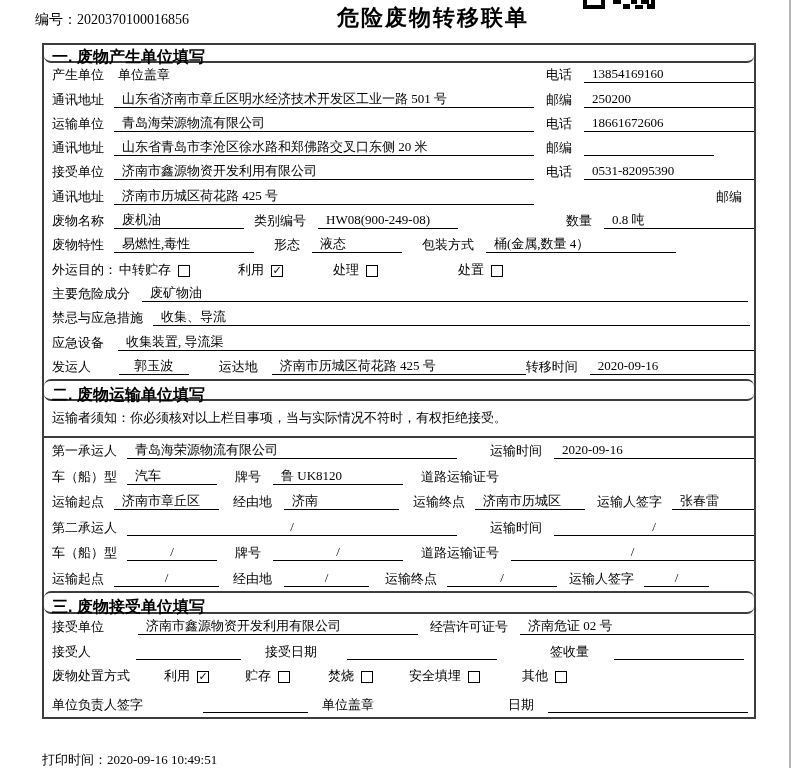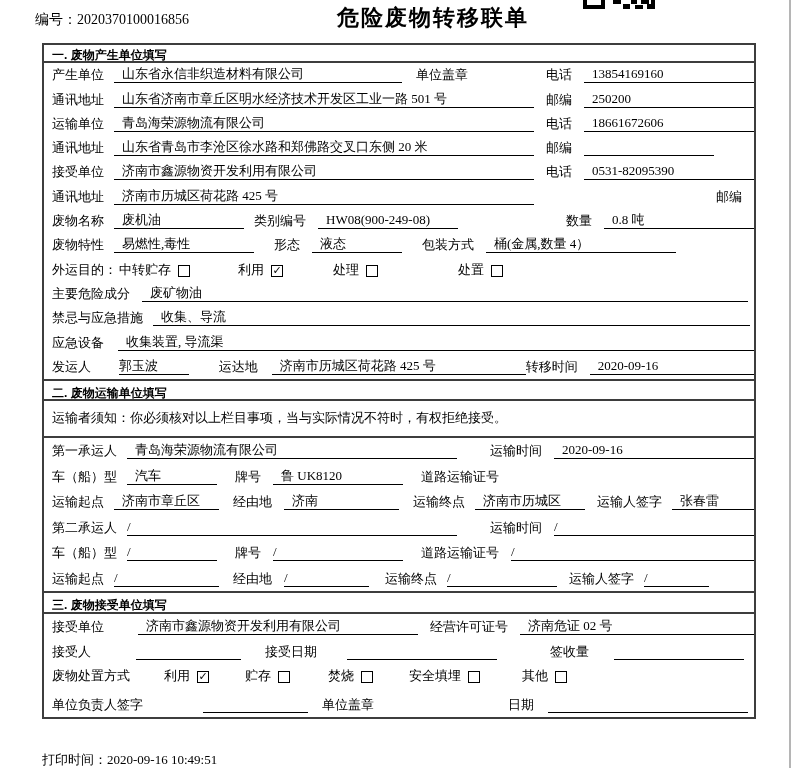--- a/index.html
+++ b/index.html
@@ -10,30 +10,30 @@
   .docno{position:absolute;left:35px;top:11px;font-size:14px;white-space:nowrap;}
   .doc-title{position:absolute;left:0;top:3px;width:100%;text-align:center;margin:0;
              font-family:"Liberation Sans","DejaVu Sans",sans-serif;
              font-size:22px;font-weight:bold;letter-spacing:2px;text-indent:70px;}
   .qr-frag{position:absolute;left:583px;top:0;width:72px;height:9px;}
   
   .tbl{position:absolute;left:42px;top:43px;width:714px;border:2px solid #3d3d3d;
        box-sizing:border-box;display:flex;flex-direction:column;background:#fff;}
   .sec-title{flex:0 0 auto;box-sizing:border-box;padding:2px 0 1px 8px;
              font-family:"Liberation Sans","DejaVu Sans",sans-serif;
-             font-weight:bold;font-size:12px;border-bottom:2px solid #3d3d3d;}
+             font-weight:bold;font-size:16px;border-bottom:2px solid #3d3d3d;border-radius:7px;}
   .sec-title.mid{border-top:2px solid #3d3d3d;}
   .notice{flex:0 0 auto;box-sizing:border-box;display:flex;align-items:center;
           padding-left:8px;border-bottom:2px solid #3d3d3d;}
   .frow{flex:0 0 auto;box-sizing:border-box;display:flex;align-items:flex-end;
         padding:0 0 4px 8px;}
   .lbl{white-space:nowrap;line-height:16px;}
   .u{border-bottom:1px solid #000;white-space:nowrap;line-height:16px;
      padding:0 2px 0 8px;box-sizing:border-box;margin-left:10px;overflow:hidden;}
-  .u.c{text-align:left;padding:0;}
+  .u.c{text-align:center;padding:0;}
   .u.fill{flex:1 1 auto;}
   .ra{margin-left:auto;margin-right:12px;}
   .cb{display:inline-block;box-sizing:border-box;width:12px;height:12px;margin-left:7px;
       margin-bottom:1px;border:1px solid #000;font-size:11px;line-height:10px;
       text-align:center;font-family:"DejaVu Sans",sans-serif;}
   .footer{position:absolute;left:42px;top:751px;white-space:nowrap;text-align:center;}
 </style>
 </head>
 <body>
 
@@ -57,21 +57,20 @@
         <rect x="68" y="0" width="4" height="4"></rect>
     </g>
   </svg>
 
   <div class="tbl">
 
     <div class="sec-title" style="height:18px">一. 废物产生单位填写</div>
 
     <div class="frow" style="height:24.3px">
       <span class="lbl">产生单位</span>
-      <span class="u" style="width:288px">山东省永信非织造材料有限公司</span>
       <span class="lbl" style="margin-left:14px">单位盖章</span>
       <span class="lbl ra">电话</span>
       <span class="u" style="width:170px;margin-left:0">13854169160</span>
     </div>
 
     <div class="frow" style="height:24.3px">
       <span class="lbl">通讯地址</span>
       <span class="u" style="width:420px">山东省济南市章丘区明水经济技术开发区工业一路 501 号</span>
       <span class="lbl ra">邮编</span>
       <span class="u" style="width:170px;margin-left:0">250200</span>

